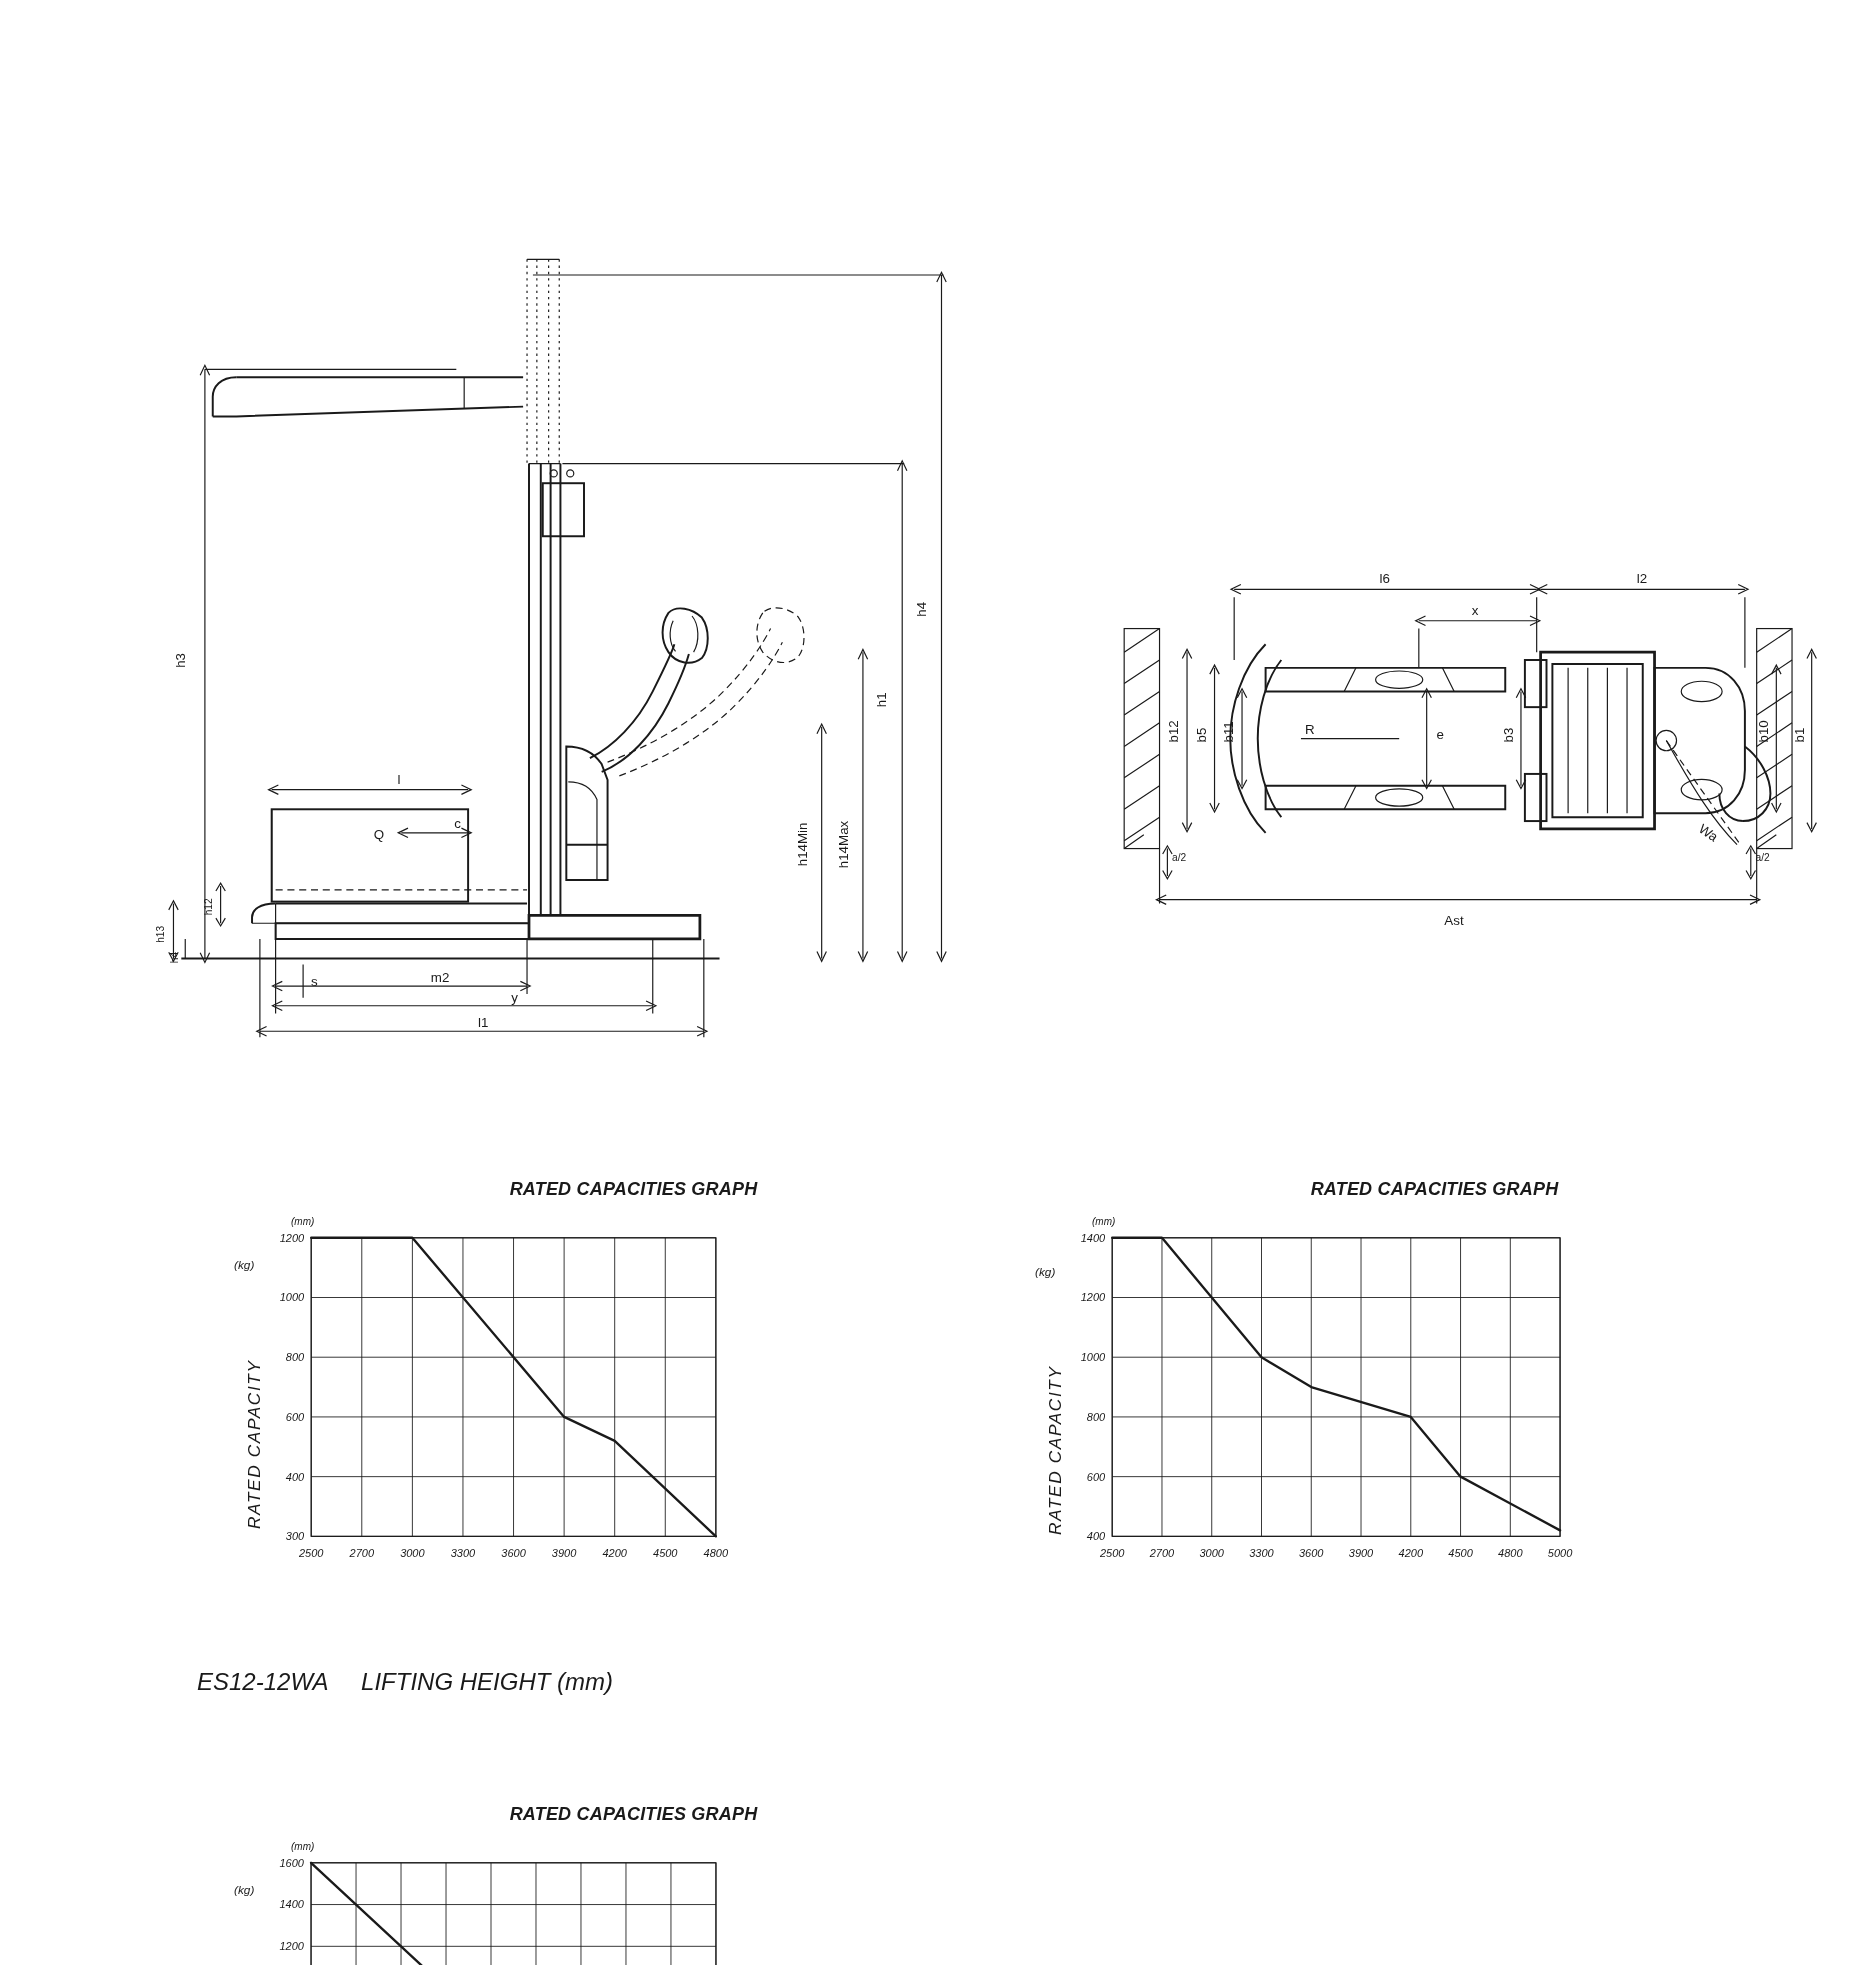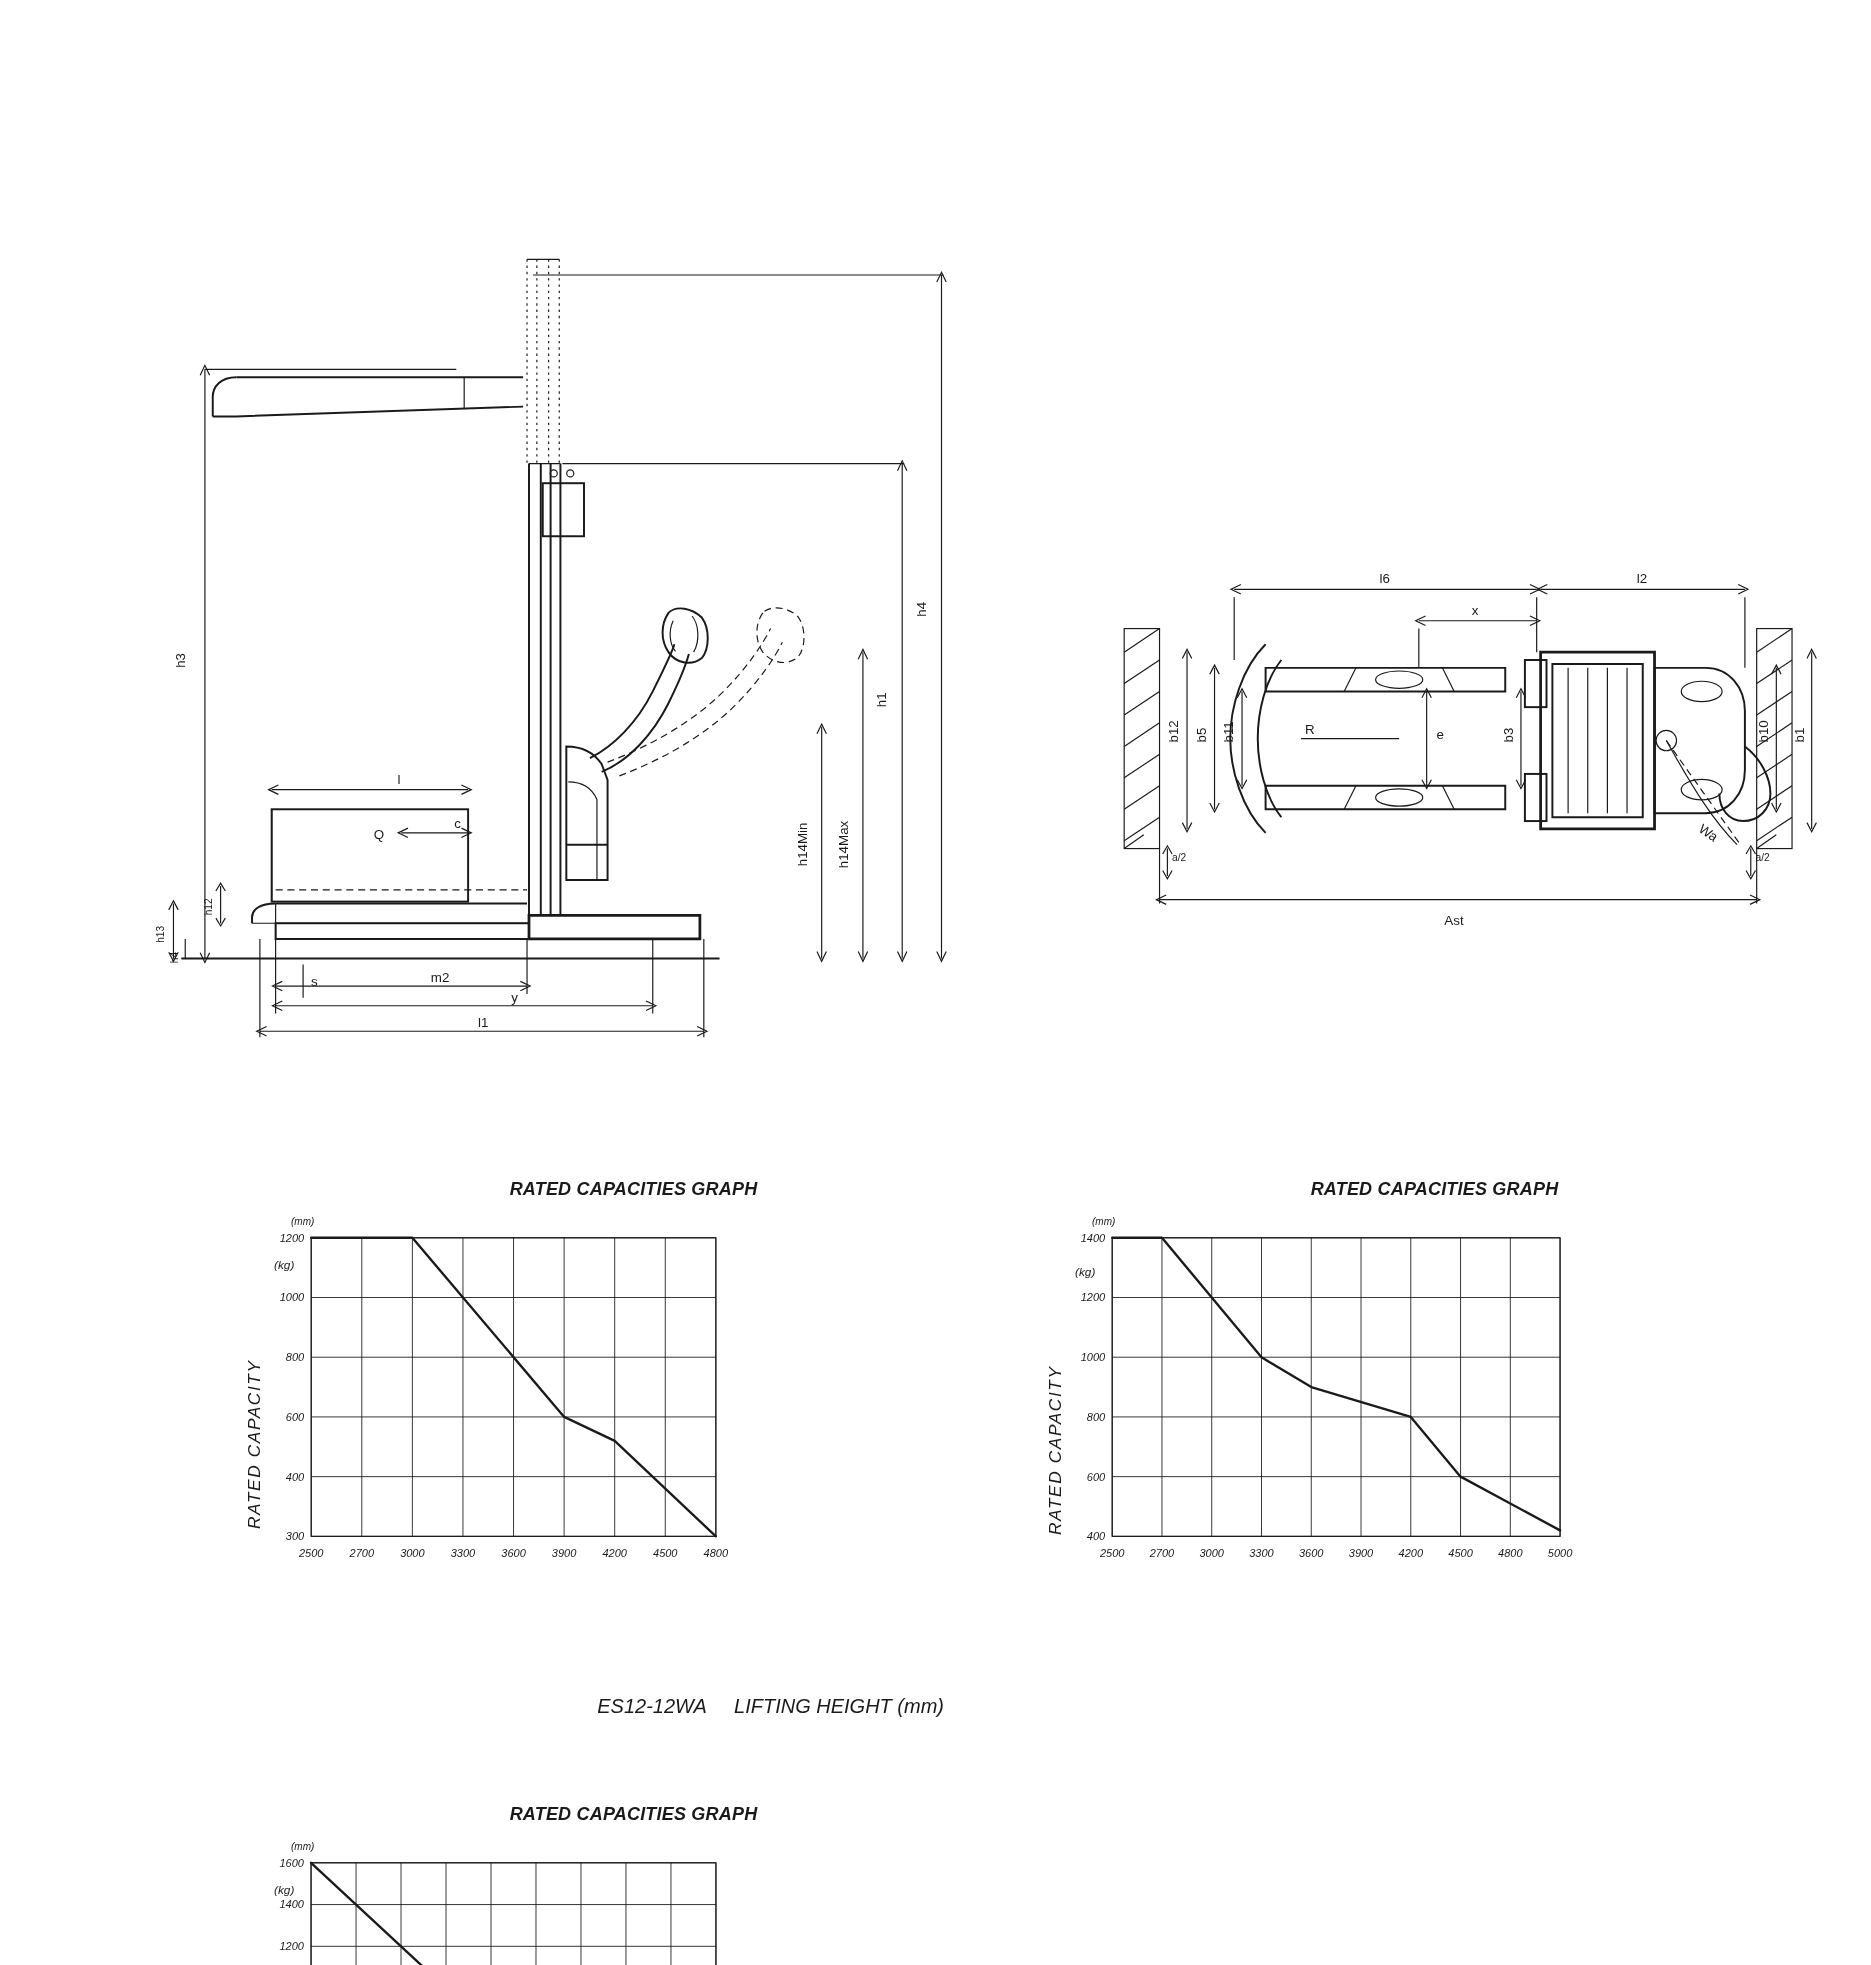--- a/index.html
+++ b/index.html
@@ -28,22 +28,22 @@
   .chart-block{position:absolute;font-style:italic;}
   .chart-title{
     font-size:18px;font-weight:bold;text-align:center;letter-spacing:0.2px;
   }
   .unit-mm{font-size:10px;}
   .axis-y-title{
     font-size:17.3px;letter-spacing:1.6px;
     writing-mode:vertical-rl;transform:rotate(180deg);
     white-space:nowrap;
   }
-  .unit-kg{font-size:11.8px;margin-left:40px;}
-  .x-caption{font-size:20px;text-align:right;margin-top:27px;}
+  .unit-kg{font-size:11.8px;}
+  .x-caption{font-size:24px;text-align:left;}
   .ticklbl{font-size:28px;fill:#1a1a1a;font-family:"Liberation Sans",sans-serif;}
   .gridline{stroke:#1a1a1a;stroke-width:2.2;fill:none;}
   .frame{stroke:#1a1a1a;stroke-width:3;fill:none;}
   .curve{stroke:#1a1a1a;stroke-width:6;fill:none;stroke-linejoin:round;stroke-linecap:round;}
 </style>
 </head>
 <body>
 
 <div class="page">
 

